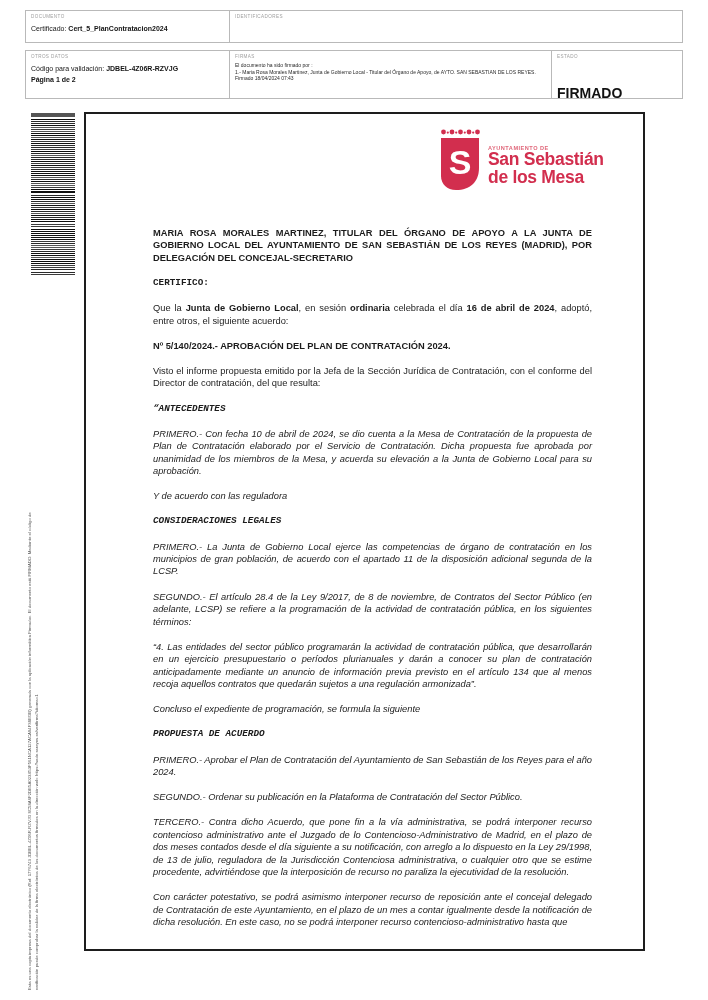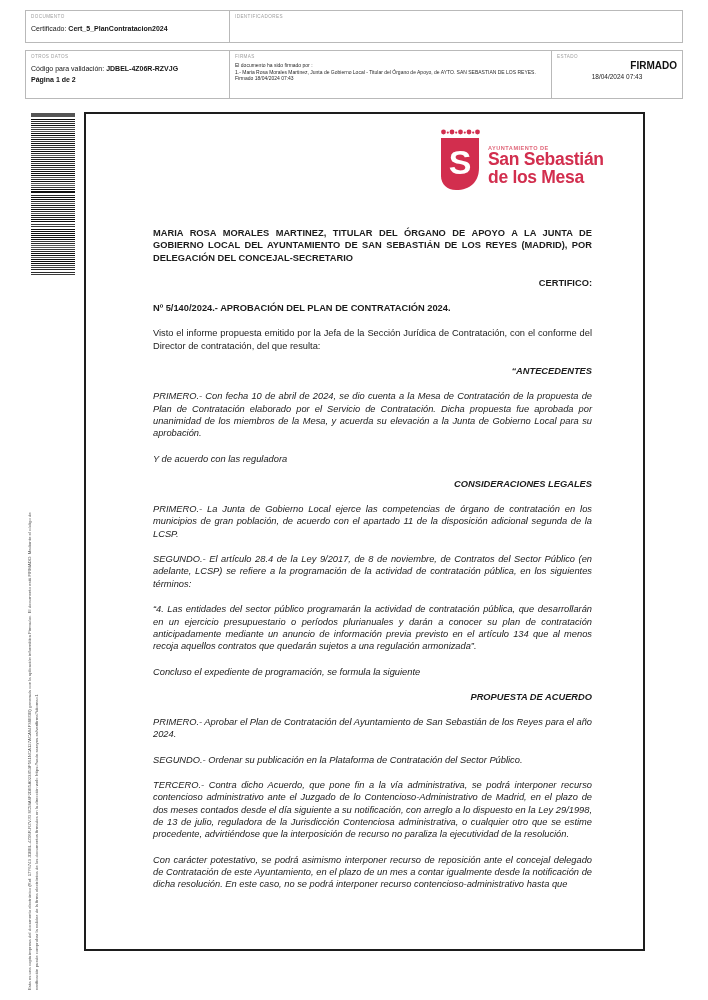--- a/index.html
+++ b/index.html
@@ -20,21 +20,21 @@
   .cell-documento { width:205px; }
   .cell-identificadores { flex:1; }
   .cell-otros { width:205px; }
   .cell-firmas { width:323px; }
   .cell-estado { flex:1; }
   .meta-label { font-size:4.6px; color:#9e9e9e; letter-spacing:.4px; line-height:6px; }
   .meta-value { font-size:7px; color:#141414; margin-top:4px; line-height:9px; }
   .meta-value b { font-weight:bold; }
   .meta-value.tight { margin-top:2px; }
   .firmas-text { font-size:5px; color:#2a2a2a; line-height:6.6px; margin-top:2px; }
-  .estado-value { font-size:10px; font-weight:bold; color:#111; text-align:right; margin-top:0; }
+  .estado-value { font-size:14px; font-weight:bold; color:#111; text-align:left; margin-top:25px; }
   .estado-date { font-size:6.5px; color:#222; text-align:center; margin-top:2px; }
 
   
   .barcode { position:absolute; left:31px; top:113px; width:44px; height:166px; }
   .barcode .bar { width:100%; }
   .vertical-text {
     position:absolute; left:27px; top:990px; width:688px;
     transform:rotate(-90deg); transform-origin:0 0;
     font-size:4.3px; line-height:6.6px; color:#555;
     white-space:nowrap;
@@ -47,21 +47,21 @@
   .logo { position:absolute; left:354px; top:14px; display:flex; gap:8px;
           align-items:flex-start; }
   .logo-textcol { padding-top:17px; }
   .logo-small { font-size:5.6px; font-weight:bold; color:#e0677a; letter-spacing:.5px; }
   .logo-name { font-size:17.5px; font-weight:bold; color:#d22e4e; line-height:17.5px;
                letter-spacing:-0.3px; }
 
   .doc-body { position:absolute; left:67px; right:51px; top:113px; }
   .para { font-size:9.3px; line-height:12.4px; color:#1c1c1c;
           margin:0 0 12.8px 0; text-align:justify; }
-  .para.center { text-align:right; }
+  .para.center { text-align:left;font-family:Liberation Mono, monospace; }
   .para span.b { font-weight:bold; }
   .para span.i { font-style:italic; }
 </style>
 </head>
 <body>
 
 <div class="page">
 
   <div class="meta-header">
     <div class="meta-row row1">
@@ -207,20 +207,21 @@
       <span class="logo-textcol">
         <div class="logo-small">AYUNTAMIENTO DE</div>
         <div class="logo-name">San Sebastián</div>
         <div class="logo-name">de los Mesa</div>
       </span>
     </div>
 
     <div class="doc-body" id="doc-body">
         <p class="para"><span class="b ">MARIA ROSA MORALES MARTINEZ, TITULAR DEL ÓRGANO DE APOYO A LA JUNTA DE GOBIERNO LOCAL DEL AYUNTAMIENTO DE SAN SEBASTIÁN DE LOS REYES (MADRID), POR DELEGACIÓN DEL CONCEJAL-SECRETARIO</span></p>
         <p class="para center"><span class="b ">CERTIFICO:</span></p>
+        <p class="para"><span class="">Que la </span><span class="b ">Junta de Gobierno Local</span><span class="">, en sesión </span><span class="b ">ordinaria</span><span class=""> celebrada el día </span><span class="b ">16 de abril de 2024</span><span class="">, adoptó, entre otros, el siguiente acuerdo:</span></p>
         <p class="para"><span class="b ">Nº 5/140/2024.- APROBACIÓN DEL PLAN DE CONTRATACIÓN 2024.</span></p>
         <p class="para"><span class="">Visto el informe propuesta emitido por la Jefa de la Sección Jurídica de Contratación, con el conforme del Director de contratación, del que resulta:</span></p>
         <p class="para center"><span class="b i">“ANTECEDENTES</span></p>
         <p class="para"><span class="i">PRIMERO.- Con fecha 10 de abril de 2024, se dio cuenta a la Mesa de Contratación de la propuesta de Plan de Contratación elaborado por el Servicio de Contratación. Dicha propuesta fue aprobada por unanimidad de los miembros de la Mesa, y acuerda su elevación a la Junta de Gobierno Local para su aprobación.</span></p>
         <p class="para"><span class="i">Y de acuerdo con las reguladora</span></p>
         <p class="para center"><span class="b i">CONSIDERACIONES LEGALES</span></p>
         <p class="para"><span class="i">PRIMERO.- La Junta de Gobierno Local ejerce las competencias de órgano de contratación en los municipios de gran población, de acuerdo con el apartado 11 de la disposición adicional segunda de la LCSP.</span></p>
         <p class="para"><span class="i">SEGUNDO.- El artículo 28.4 de la Ley 9/2017, de 8 de noviembre, de Contratos del Sector Público (en adelante, LCSP) se refiere a la programación de la actividad de contratación pública, en los siguientes términos:</span></p>
         <p class="para"><span class="i">“4. Las entidades del sector público programarán la actividad de contratación pública, que desarrollarán en un ejercicio presupuestario o períodos plurianuales y darán a conocer su plan de contratación anticipadamente mediante un anuncio de información previa previsto en el artículo 134 que al menos recoja aquellos contratos que quedarán sujetos a una regulación armonizada”.</span></p>
         <p class="para"><span class="i">Concluso el expediente de programación, se formula la siguiente</span></p>

